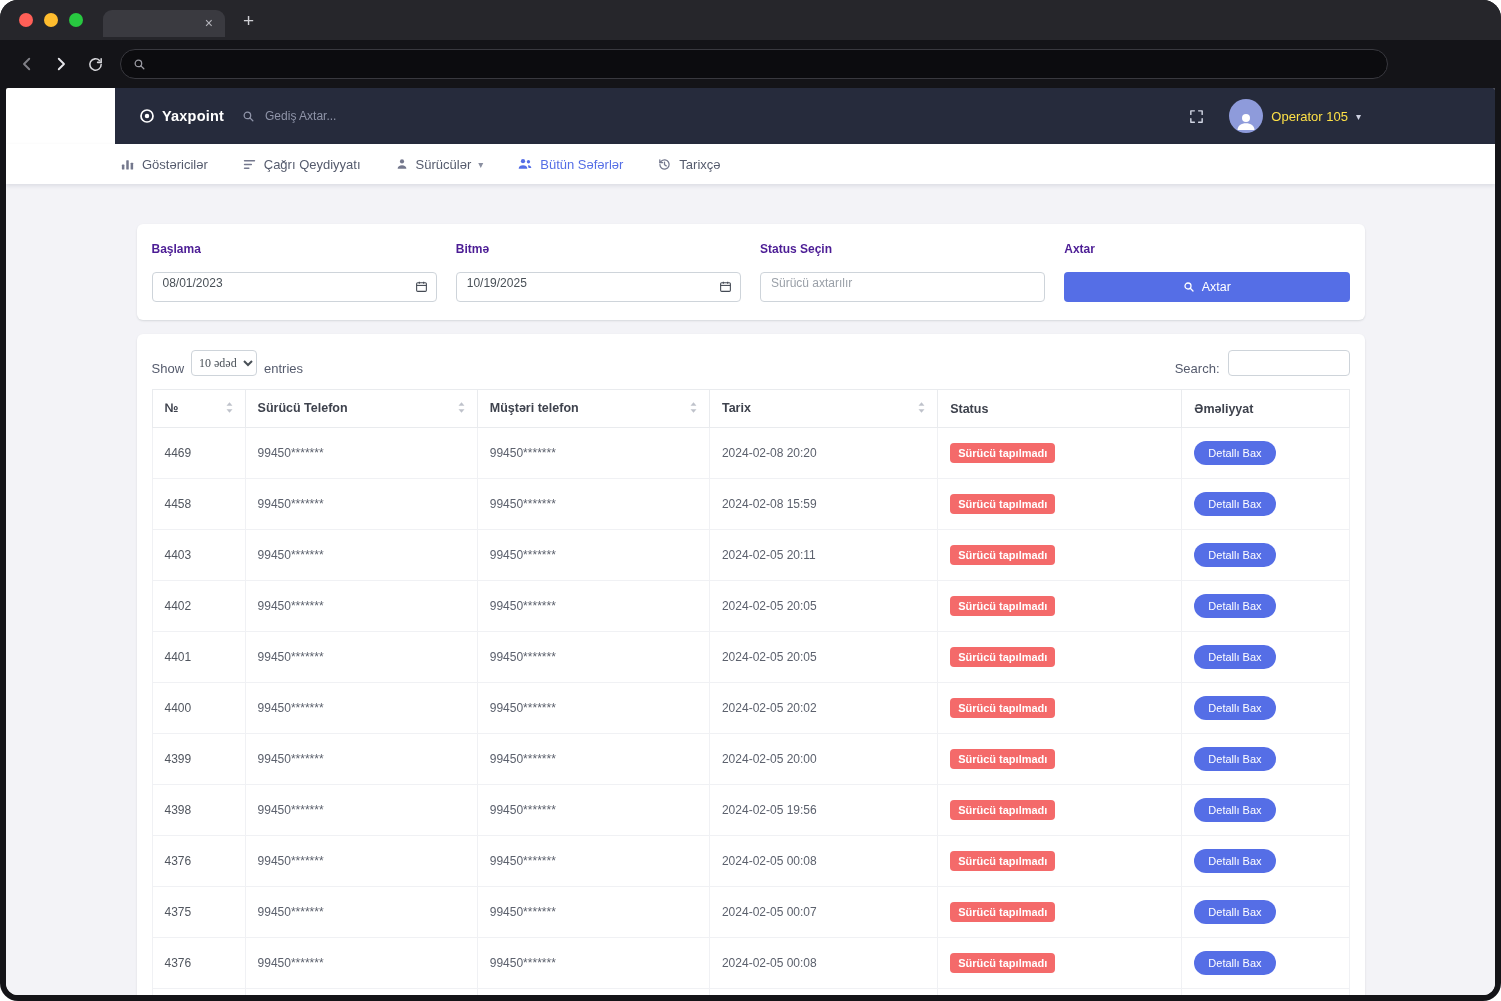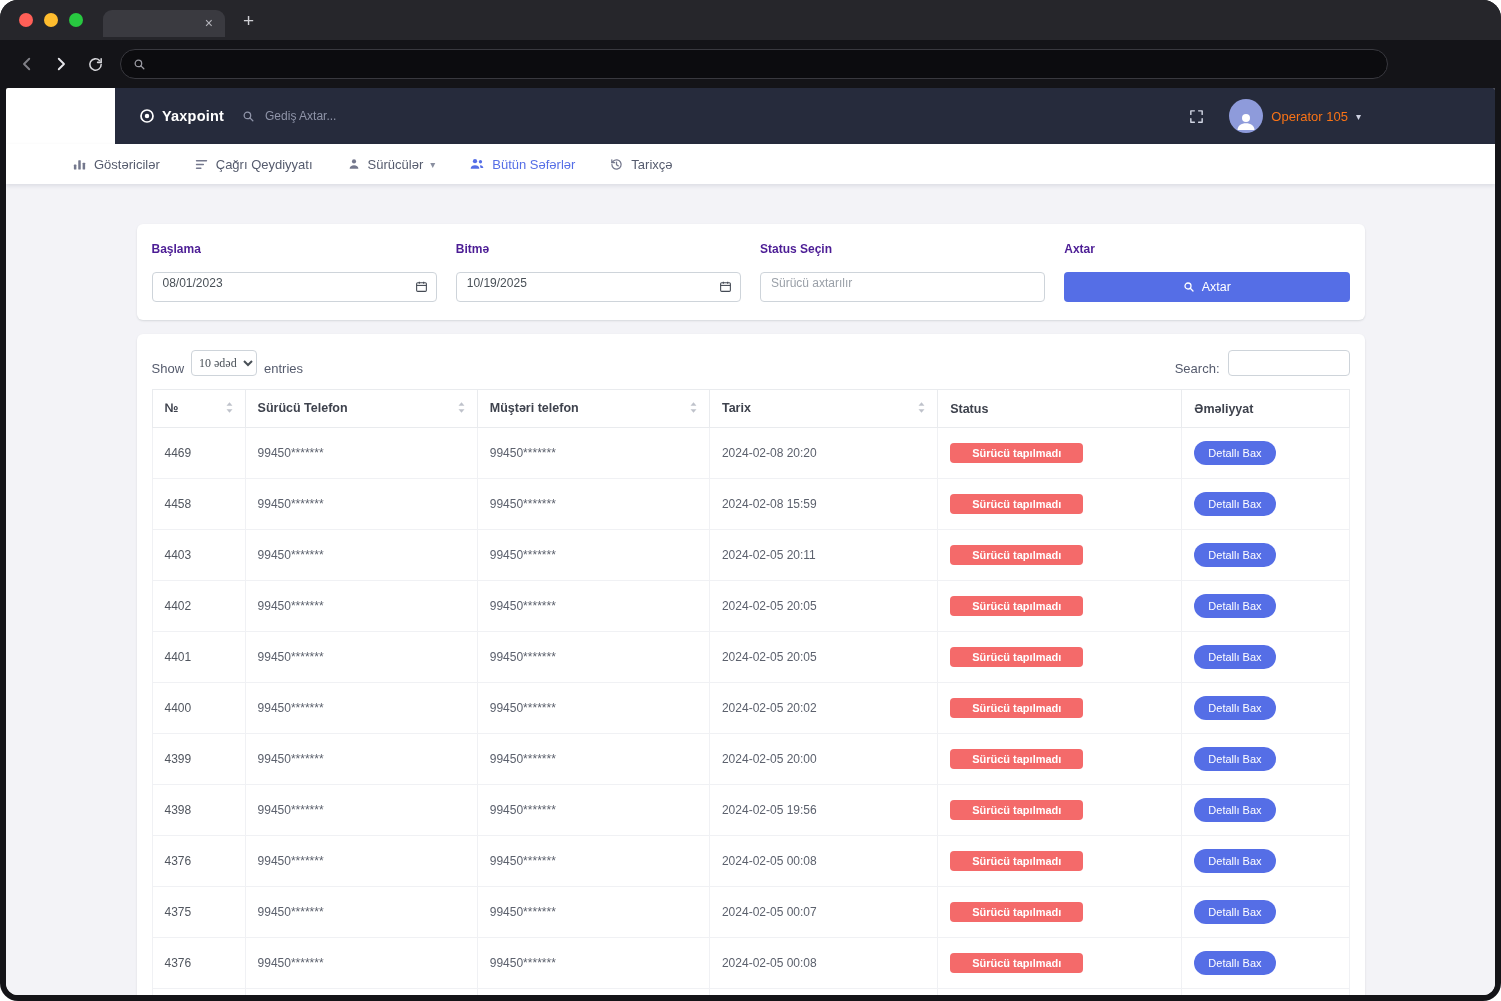--- a/index.html
+++ b/index.html
@@ -65,26 +65,26 @@
     font-size:12px; width:150px; font-family:"Liberation Sans",sans-serif;
   }
   .nav-search input::placeholder { color:#8f94a8; }
   .nav-spacer { flex:1; }
   .fullscreen-btn { color:#d2d6e4; cursor:pointer; display:flex; margin-right:24px; }
   .avatar {
     width:34px; height:34px; border-radius:50%; background:#8e9bdb;
     display:flex; align-items:flex-end; justify-content:center; overflow:hidden; cursor:pointer;
   }
   .user-menu { display:flex; align-items:center; gap:8px; cursor:pointer; }
-  .user-name { font-size:13px; color:#f97316; margin-left:0; }
+  .user-name { font-size:13px; color:#fde047; margin-left:0; }
   .caret { font-size:10px; color:#cfd3e2; }
   
   .app-menu {
     height:40px; background:#fff; display:flex; align-items:center;
-    padding-left:66px; box-shadow:0 2px 4px rgba(15,34,58,.10); position:relative; z-index:2;
+    padding-left:114px; box-shadow:0 2px 4px rgba(15,34,58,.10); position:relative; z-index:2;
   }
   .menu-item {
     display:flex; align-items:center; gap:7px; margin-right:34px;
     font-size:13px; color:#555b6d; cursor:pointer; white-space:nowrap;
   }
   .menu-item .mi-icon { display:flex; color:#74788d; }
   .menu-item.active, .menu-item.active .mi-icon { color:var(--primary,#556ee6); }
   .menu-item .caret { color:#8a8fa0; }
   
   .app-content { background:#f3f3f7; height:calc(100% - 96px); overflow:hidden; }
@@ -128,21 +128,21 @@
     padding:11px 12px; border:1px solid #e9ebee; background:#fff; cursor:pointer;
   }
   .sort-icon { float:right; margin-top:1px; opacity:.85; }
   .data-table td {
     font-size:12px; color:#5c616d; padding:13px 12px;
     border:1px solid #f0f1f4; background:#fff; overflow:hidden; white-space:nowrap;
   }
   td.col-no { color:#51565f; }
   .badge-danger {
     display:inline-block; background:var(--danger,#f46a6a); color:#fff;
-    font-size:11px; font-weight:700; padding:4px 22px; border-radius:4px;
+    font-size:11px; font-weight:700; padding:4px 8px; border-radius:4px;
   }
   .btn-detail {
     background:var(--primary,#556ee6); color:#fff; border:none; border-radius:14px;
     font-size:11px; padding:6px 14px; cursor:pointer; font-family:"Liberation Sans",sans-serif;
   }
 </style>
 </head>
 <body>
 
 <div class="window">

